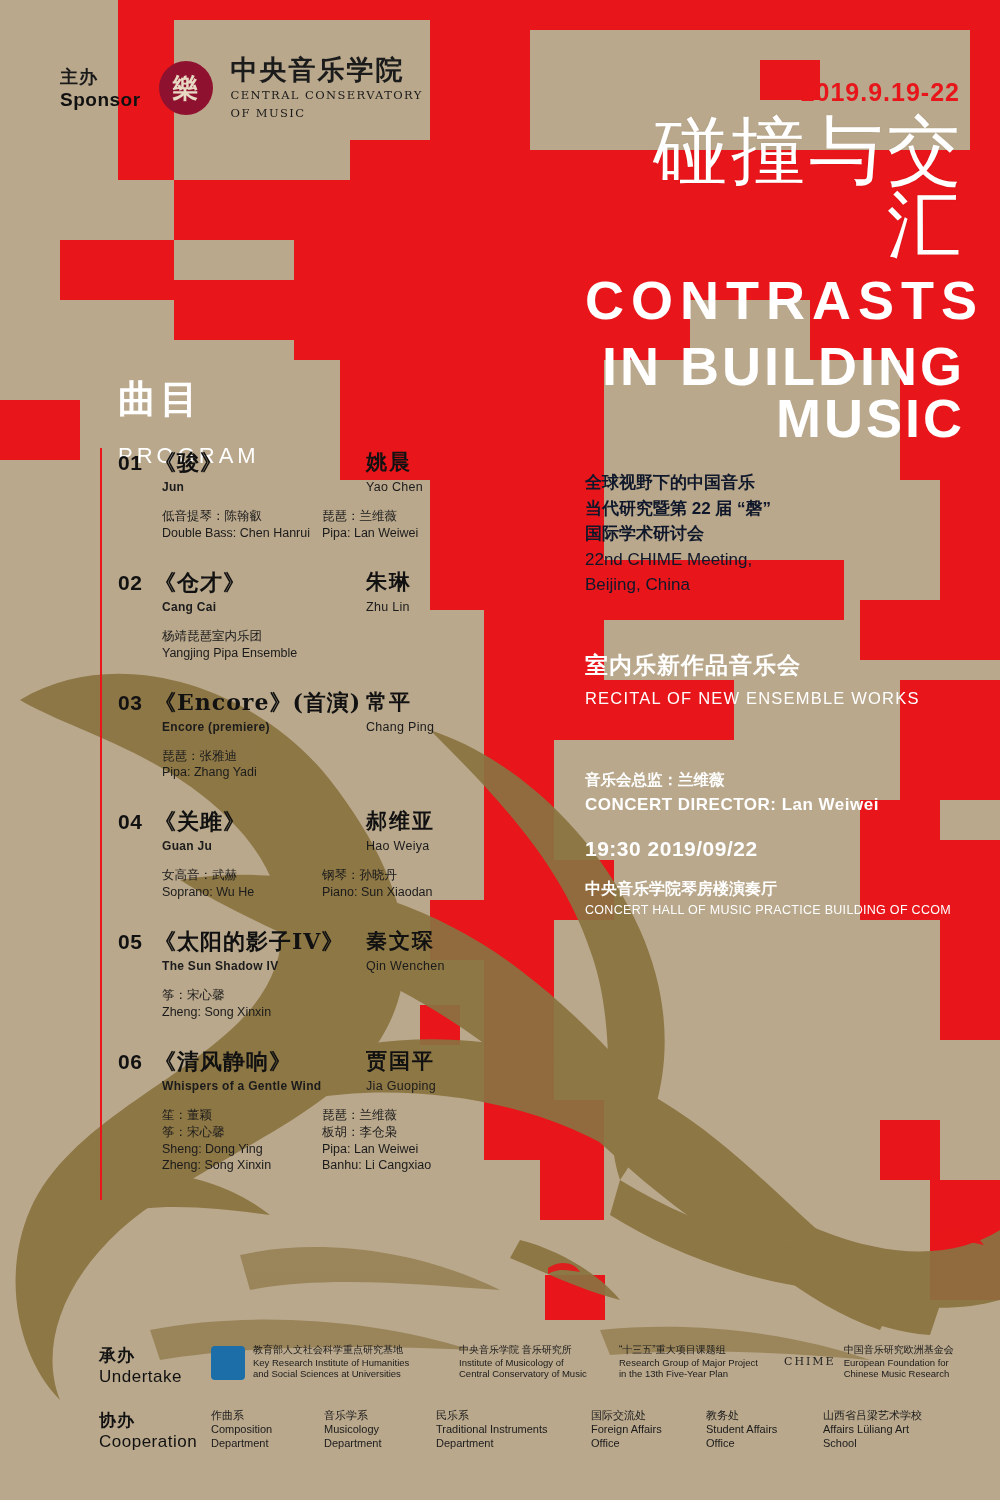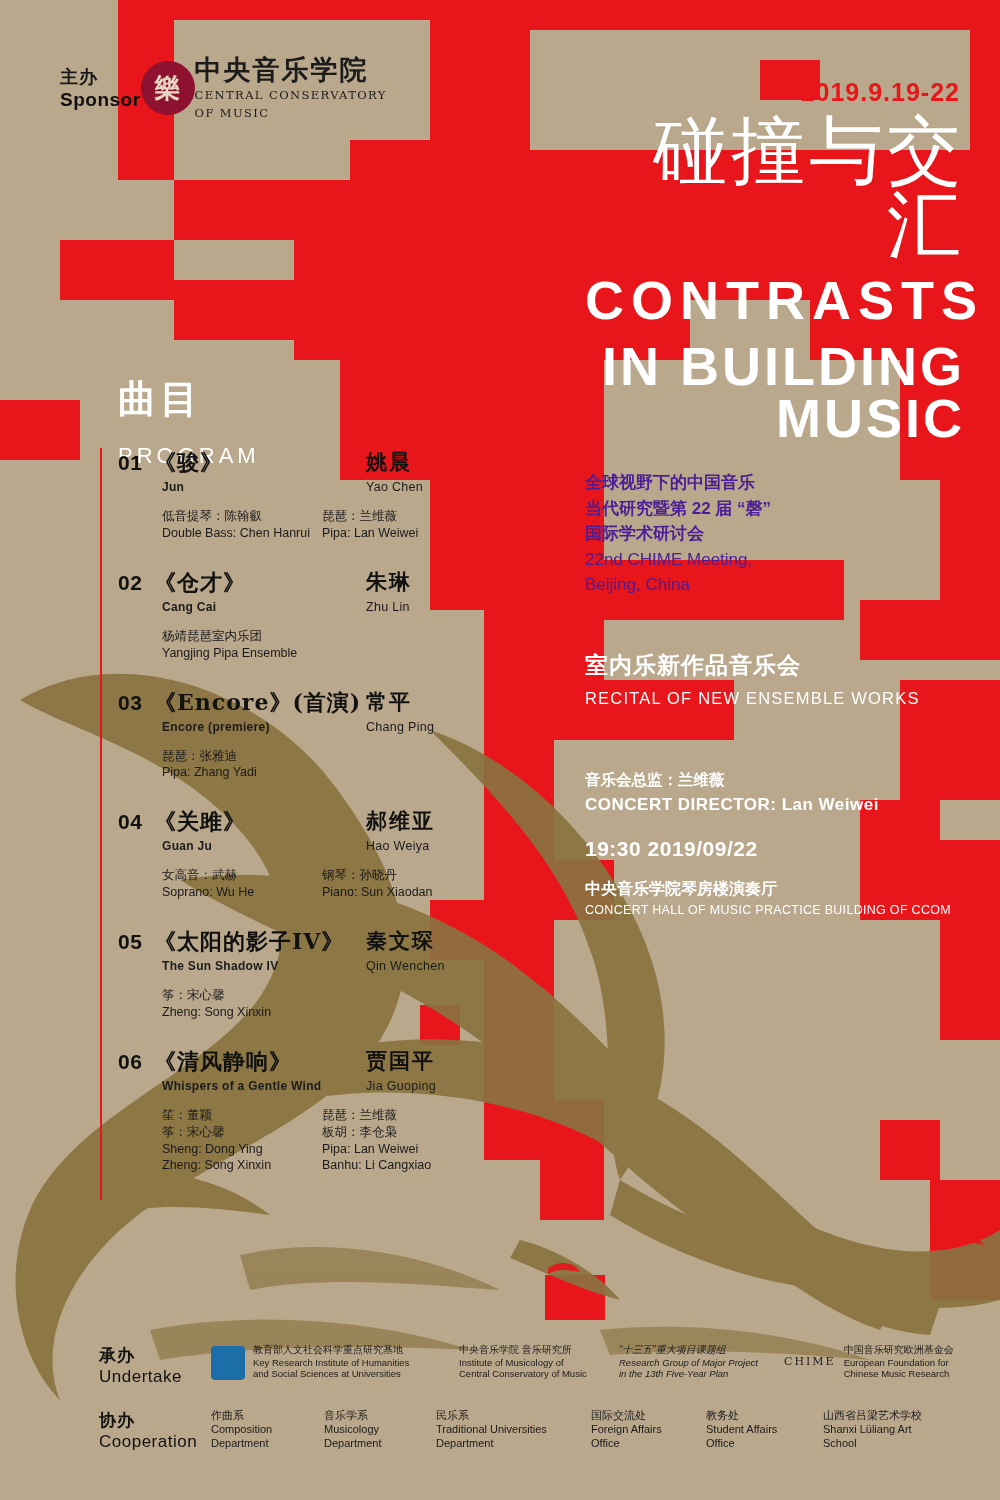--- a/index.html
+++ b/index.html
@@ -25,21 +25,21 @@
 
   
   .ink { position: absolute; inset: 0; pointer-events: none; }
 
   
   .sponsor-bar {
     position: absolute;
     left: 60px; top: 55px;
     display: flex;
     align-items: center;
-    gap: 0;
+    gap: 18px;
     z-index: 5;
   }
   .sponsor-text .cn {
     font-size: 18px; color: #1a1a1a; font-weight: bold; letter-spacing: 1px;
     line-height: 1.25;
   }
   .sponsor-text .en {
     font-size: 19px; color: #111; font-weight: bold; letter-spacing: 0.5px;
     line-height: 1.15;
   }
@@ -86,21 +86,21 @@
     color: #ffffff;
     font-weight: bold;
     text-align: right;
     line-height: 0.96;
     margin-top: 14px;
   }
   .title-en .l1 { font-size: 54px; letter-spacing: 7px; display: block; }
   .title-en .l2 { font-size: 54px; letter-spacing: 3px; display: block; margin-top: 14px;}
   .sub-block {
     margin-top: 26px;
-    color: #4c1d95;
+    color: #0f172a;
     font-size: 17px;
     line-height: 1.5;
     font-weight: bold;
   }
   .sub-block .en { font-weight: normal; font-size: 17px; }
   .recital-cn {
     margin-top: 52px; color: #fff; font-size: 23px; font-weight: bold; letter-spacing: 1px;
   }
   .recital-en {
     margin-top: 8px; color: #fff; font-size: 16.5px; letter-spacing: 1.2px;
@@ -440,21 +440,21 @@
             <span class="en">and Social Sciences at Universities</span>
           </span>
         </div>
         <div class="f-item" style="width:160px;display:flex;align-items:center;">
           <span>
             <span class="cn">中央音乐学院 音乐研究所</span>
             <span class="en">Institute of Musicology of</span>
             <span class="en">Central Conservatory of Music</span>
           </span>
         </div>
-        <div class="f-item" style="width:165px;font-style:italic;">
+        <div class="f-item" style="width:165px;">
           <span class="cn">“十三五”重大项目课题组</span>
           <span class="en">Research Group of Major Project</span>
           <span class="en">in the 13th Five-Year Plan</span>
         </div>
         <div class="f-item" style="width:220px;display:flex;align-items:center;">
           <span class="chime-mark" style="margin-right:8px;">CHIME</span>
           <span>
             <span class="cn">中国音乐研究欧洲基金会</span>
             <span class="en">European Foundation for</span>
             <span class="en">Chinese Music Research</span>
@@ -474,36 +474,36 @@
           <span class="en">Composition</span>
           <span class="en">Department</span>
         </div>
         <div class="f-item" style="width:112px;">
           <span class="cn">音乐学系</span>
           <span class="en">Musicology</span>
           <span class="en">Department</span>
         </div>
         <div class="f-item" style="width:155px;">
           <span class="cn">民乐系</span>
-          <span class="en">Traditional Universities</span>
+          <span class="en">Traditional Instruments</span>
           <span class="en">Department</span>
         </div>
         <div class="f-item" style="width:115px;">
           <span class="cn">国际交流处</span>
           <span class="en">Foreign Affairs</span>
           <span class="en">Office</span>
         </div>
         <div class="f-item" style="width:117px;">
           <span class="cn">教务处</span>
           <span class="en">Student Affairs</span>
           <span class="en">Office</span>
         </div>
         <div class="f-item" style="width:150px;">
           <span class="cn">山西省吕梁艺术学校</span>
-          <span class="en">Shanxi Lüliang Art</span>
+          <span class="en">Affairs Lüliang Art</span>
           <span class="en">School</span>
         </div>
       </div>
     </div>
 
   </div>
 
 </div>
 
 </body></html>

